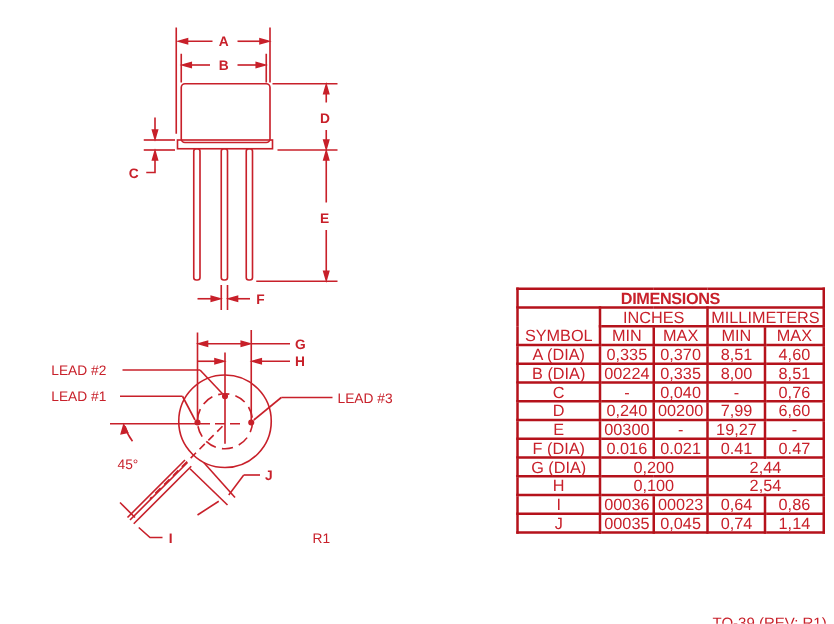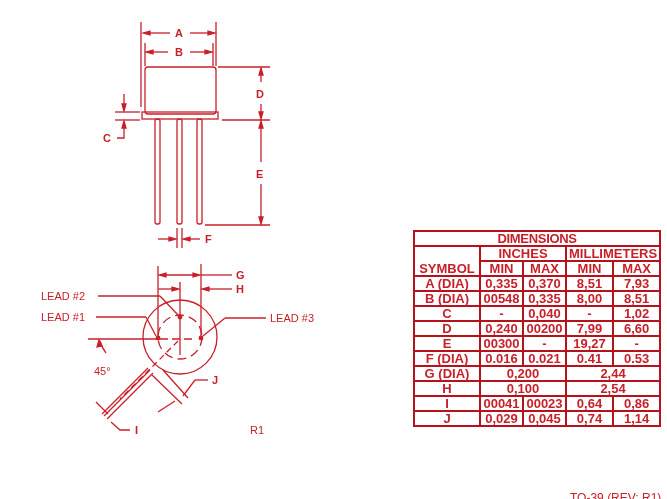--- a/index.html
+++ b/index.html
@@ -3,21 +3,21 @@
   <meta charset="utf-8">
   <style>
     html, body { margin: 0; padding: 0; background: #ffffff; }
     body { width: 667px; height: 499px; position: relative; overflow: hidden;
            font-family: "Liberation Sans", sans-serif; color: #c8202a; }
     #drawing { position: absolute; left: 0; top: 0; }
     #drawing text { font-family: "Liberation Sans", sans-serif; fill: #c8202a; font-size: 11px; }
     .dim-table { position: absolute; left: 377px; top: 230px; border-collapse: collapse;
                  border: 2px solid #b5121b; font-size: 13px; margin-left: 36px; }
     .dim-table td, .dim-table th { border: 2px solid #b5121b; padding: 0 2px; height: 13px; line-height: 13px;
-                 text-align: center; color: #c8202a; font-weight: bold; }
+                 text-align: center; color: #c8202a; font-weight: normal; }
     .dim-table th.title { font-weight: bold; letter-spacing: -0.3px; }
     .dim-table td.sym { width: 60px; }
     .dim-table td.v { width: 37px; }
     .footnote { position: absolute; left: 570px; top: 467px; font-size: 12px; color: #c8202a; margin-top: 24px; }
   </style>
 </head>
 <body>
 
 <svg id="drawing" width="667" height="499" viewBox="0 0 667 499" xmlns="http://www.w3.org/2000/svg">
   <g stroke="#c8202a" fill="none" stroke-width="1.3">
@@ -161,77 +161,77 @@
     <td class="v">MIN</td>
     <td class="v">MAX</td>
     <td class="v">MIN</td>
     <td class="v">MAX</td>
   </tr>
   <tr>
     <td>A (DIA)</td>
     <td>0,335</td>
     <td>0,370</td>
     <td>8,51</td>
-    <td>7,93</td>
+    <td>4,60</td>
   </tr>
   <tr>
     <td>B (DIA)</td>
-    <td>00548</td>
+    <td>00224</td>
     <td>0,335</td>
     <td>8,00</td>
     <td>8,51</td>
   </tr>
   <tr>
     <td>C</td>
     <td>-</td>
     <td>0,040</td>
     <td>-</td>
-    <td>1,02</td>
+    <td>0,76</td>
   </tr>
   <tr>
     <td>D</td>
     <td>0,240</td>
     <td>00200</td>
     <td>7,99</td>
     <td>6,60</td>
   </tr>
   <tr>
     <td>E</td>
     <td>00300</td>
     <td>-</td>
     <td>19,27</td>
     <td>-</td>
   </tr>
   <tr>
     <td>F (DIA)</td>
     <td>0.016</td>
     <td>0.021</td>
     <td>0.41</td>
-    <td>0.53</td>
+    <td>0.47</td>
   </tr>
   <tr>
     <td>G (DIA)</td>
     <td colspan="2">0,200</td>
     <td colspan="2">2,44</td>
   </tr>
   <tr>
     <td>H</td>
     <td colspan="2">0,100</td>
     <td colspan="2">2,54</td>
   </tr>
   <tr>
     <td>I</td>
-    <td>00041</td>
+    <td>00036</td>
     <td>00023</td>
     <td>0,64</td>
     <td>0,86</td>
   </tr>
   <tr>
     <td>J</td>
-    <td>0,029</td>
+    <td>00035</td>
     <td>0,045</td>
     <td>0,74</td>
     <td>1,14</td>
   </tr>
 </tbody>
   </table>
 
 <div class="footnote">TO-39 (REV: R1)</div>
 
 </body></html>

